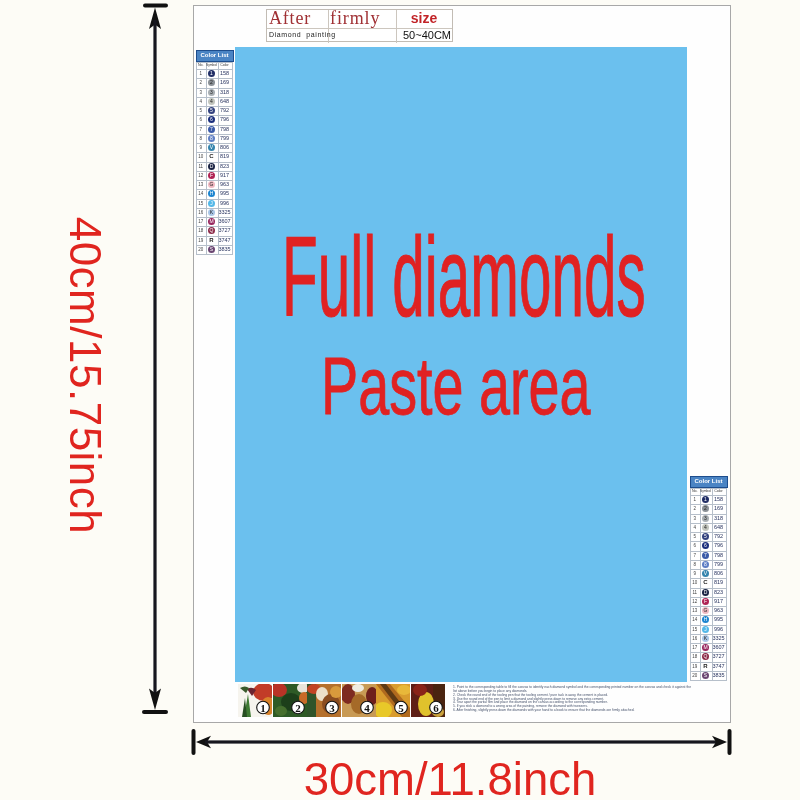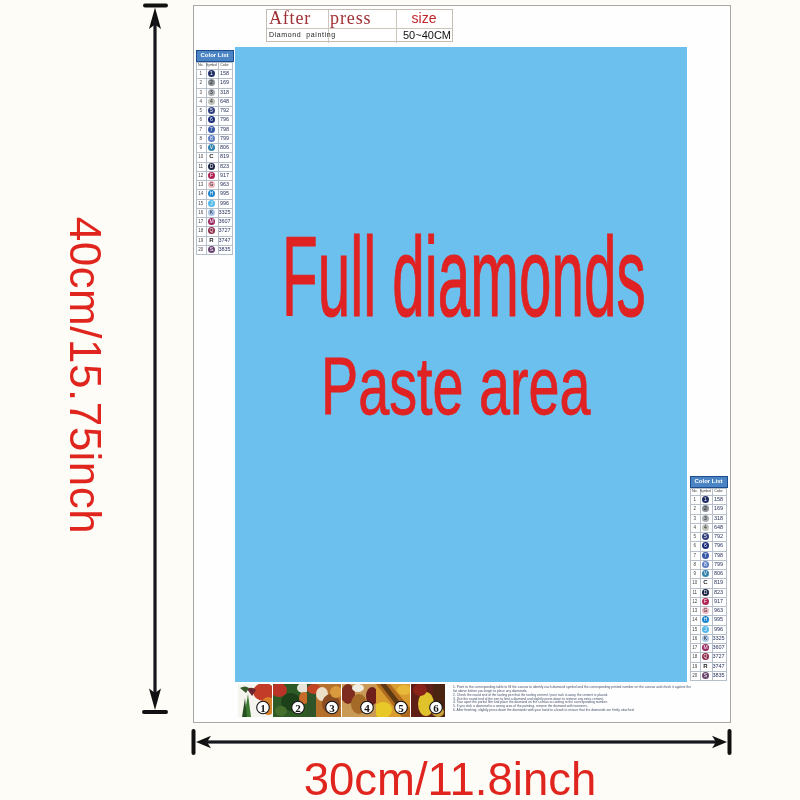--- a/index.html
+++ b/index.html
@@ -21,23 +21,23 @@
 
 <div class="abs" style="left:193px;top:5px;width:535.5px;height:716px;background:#fefefe;border:1px solid #a8a8a8;"></div>
 
 <div class="abs" style="left:266px;top:9px;width:187px;height:33px;border:1px solid #c2bcb4;box-sizing:border-box;background:#fff;">
   <div class="abs" style="left:61px;top:0;width:0;height:33px;border-left:1px solid #ccc6be;"></div>
   <div class="abs" style="left:129px;top:0;width:0;height:33px;border-left:1px solid #ccc6be;"></div>
   <div class="abs" style="left:0;top:17.5px;width:185px;height:0;border-top:1px solid #ccc6be;"></div>
 
   <div class="abs" style="left:2px;top:0;height:18px;line-height:17px;font-family:'Liberation Serif',serif;font-size:18px;letter-spacing:0.8px;color:#a03034;">After</div>
 
-  <div class="abs" style="left:63px;top:0;height:18px;line-height:17px;font-family:'Liberation Serif',serif;font-size:18px;letter-spacing:0.9px;color:#a03034;">press</div>
-
-  <div class="abs" style="left:129px;top:0;width:56px;height:18px;line-height:17px;text-align:center;font-size:14px;font-weight:normal;color:#c22428;">size</div>
+  <div class="abs" style="left:63px;top:0;height:18px;line-height:17px;font-family:'Liberation Serif',serif;font-size:18px;letter-spacing:0.9px;color:#a03034;">firmly</div>
+
+  <div class="abs" style="left:129px;top:0;width:56px;height:18px;line-height:17px;text-align:center;font-size:14px;font-weight:bold;color:#c22428;">size</div>
 
   <div class="abs" style="left:2px;top:17.5px;height:15px;line-height:14px;font-size:7px;color:#222;letter-spacing:0.6px;white-space:nowrap;">Diamond&nbsp; painting</div>
 
   <div class="abs" style="left:135px;top:17.5px;width:50px;height:15px;line-height:14.5px;text-align:center;font-size:11px;color:#111;white-space:nowrap;">50~40CM</div>
 </div>
 
 <div style="position:absolute;left:196px;top:50px;width:36px;height:204.0px;background:#fff;">
 <div style="position:absolute;left:-0.5px;top:0;width:36px;height:10.0px;background:#4a84c4;border:1px solid #1d4d8d;color:#fff;font-size:6px;font-weight:bold;text-align:center;line-height:9.5px;">Color List</div>
 <div style="position:absolute;left:0;top:11.5px;width:35px;height:191.5px;border:0.5px solid #b6bfca;"></div>
 <div style="position:absolute;left:9.5px;top:11.5px;width:0;height:192.5px;border-left:0.5px solid #b6bfca;"></div>

